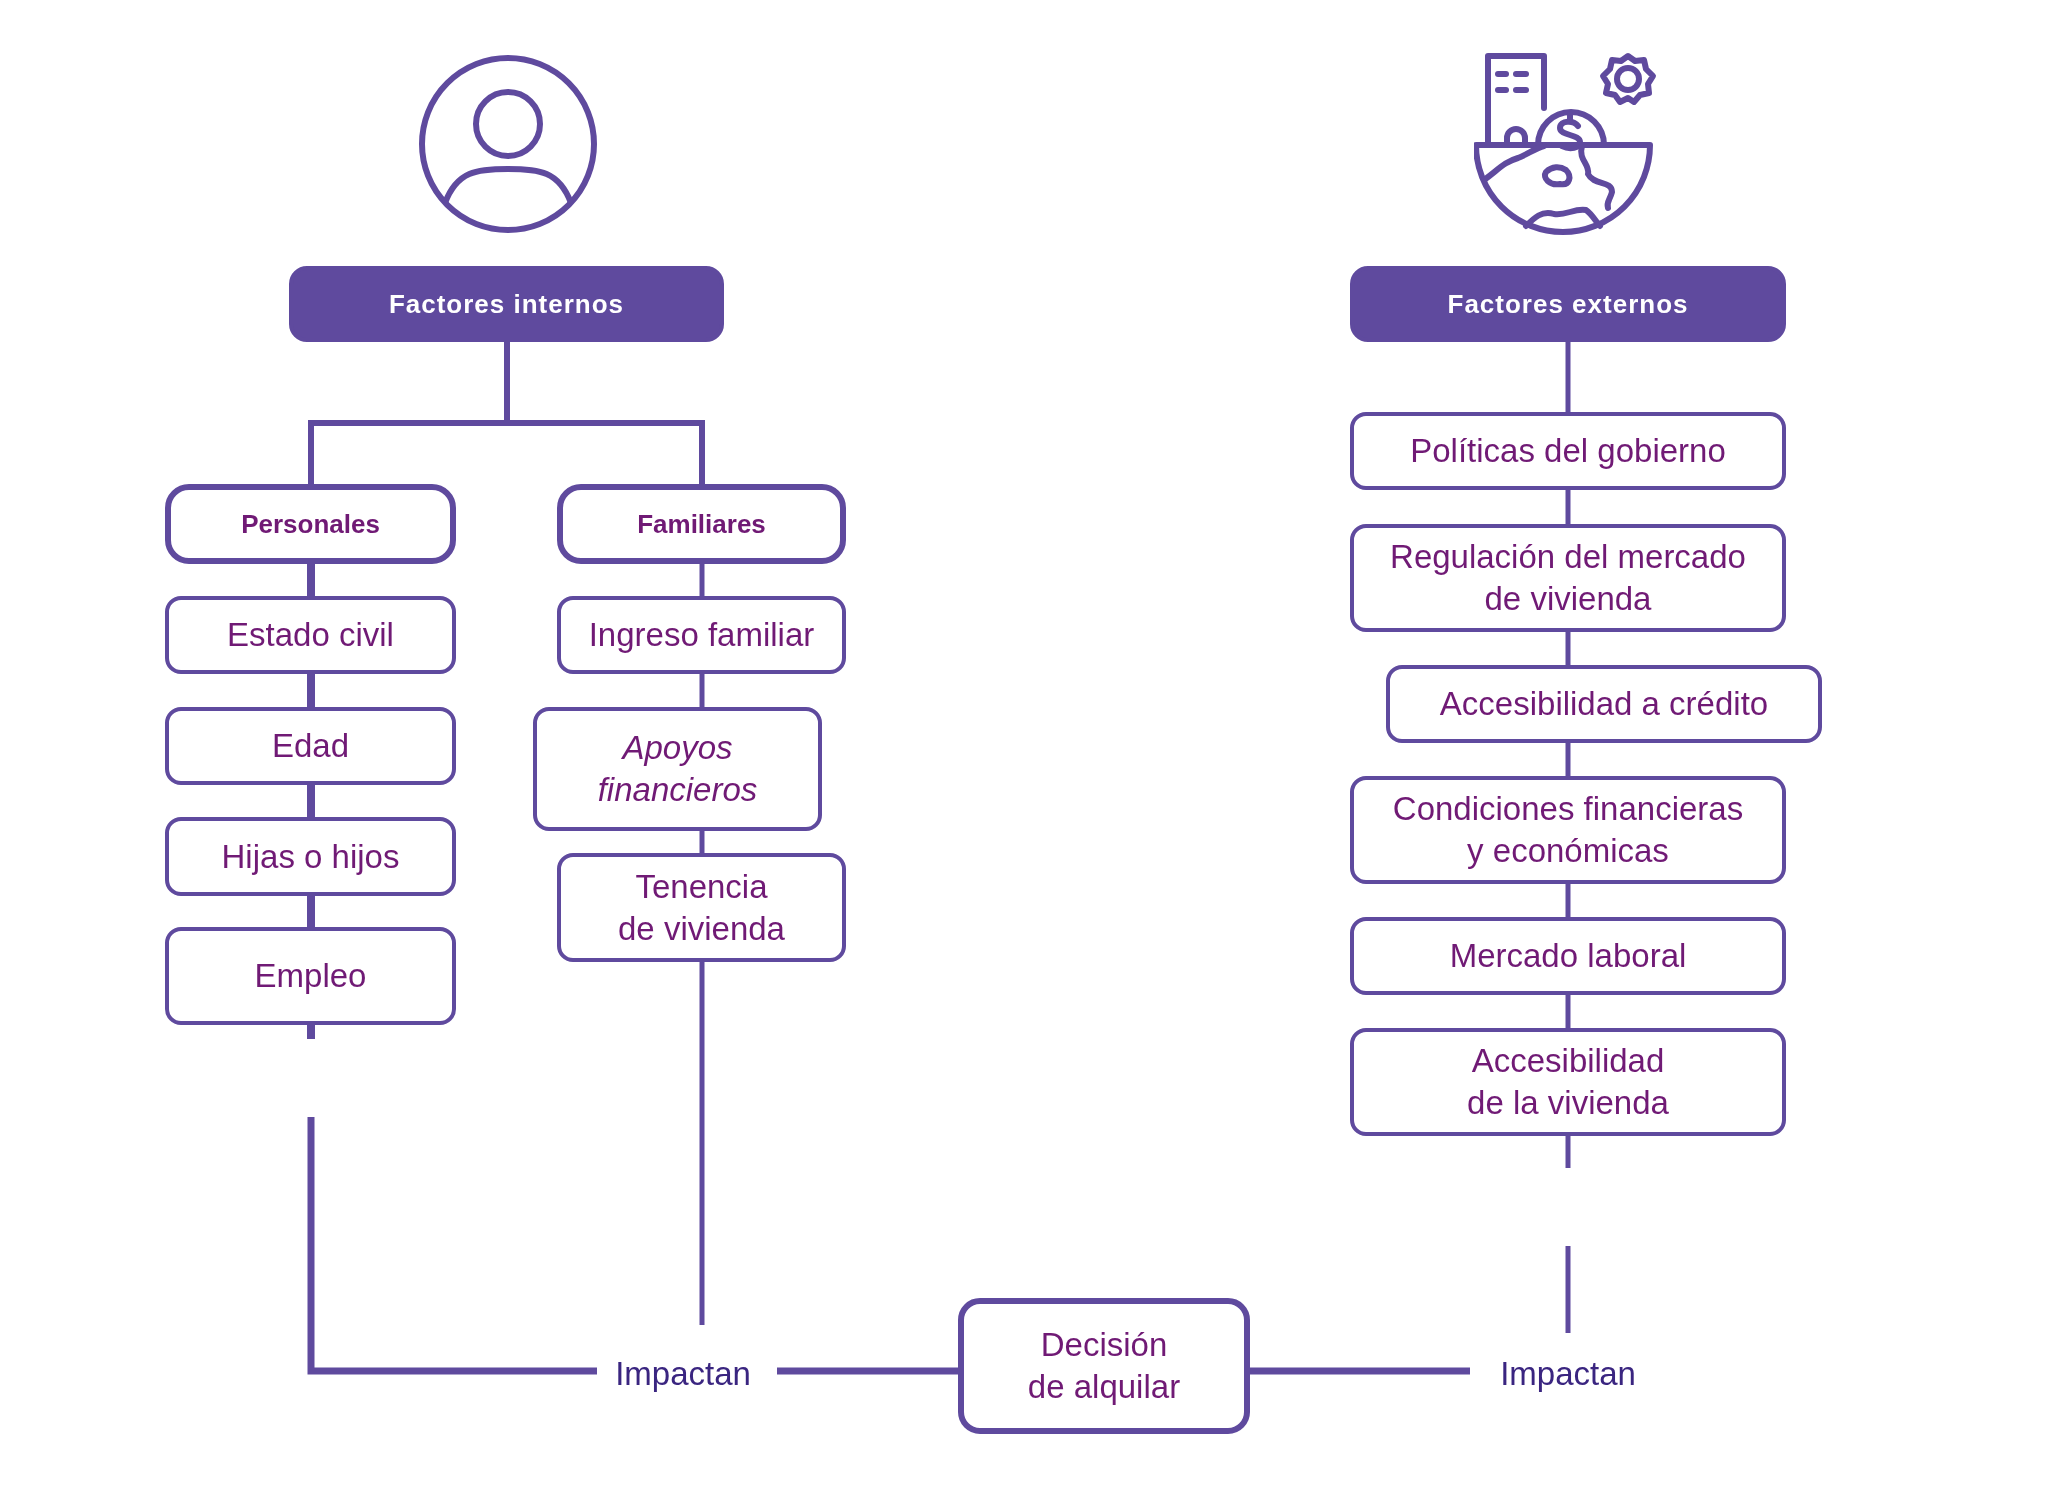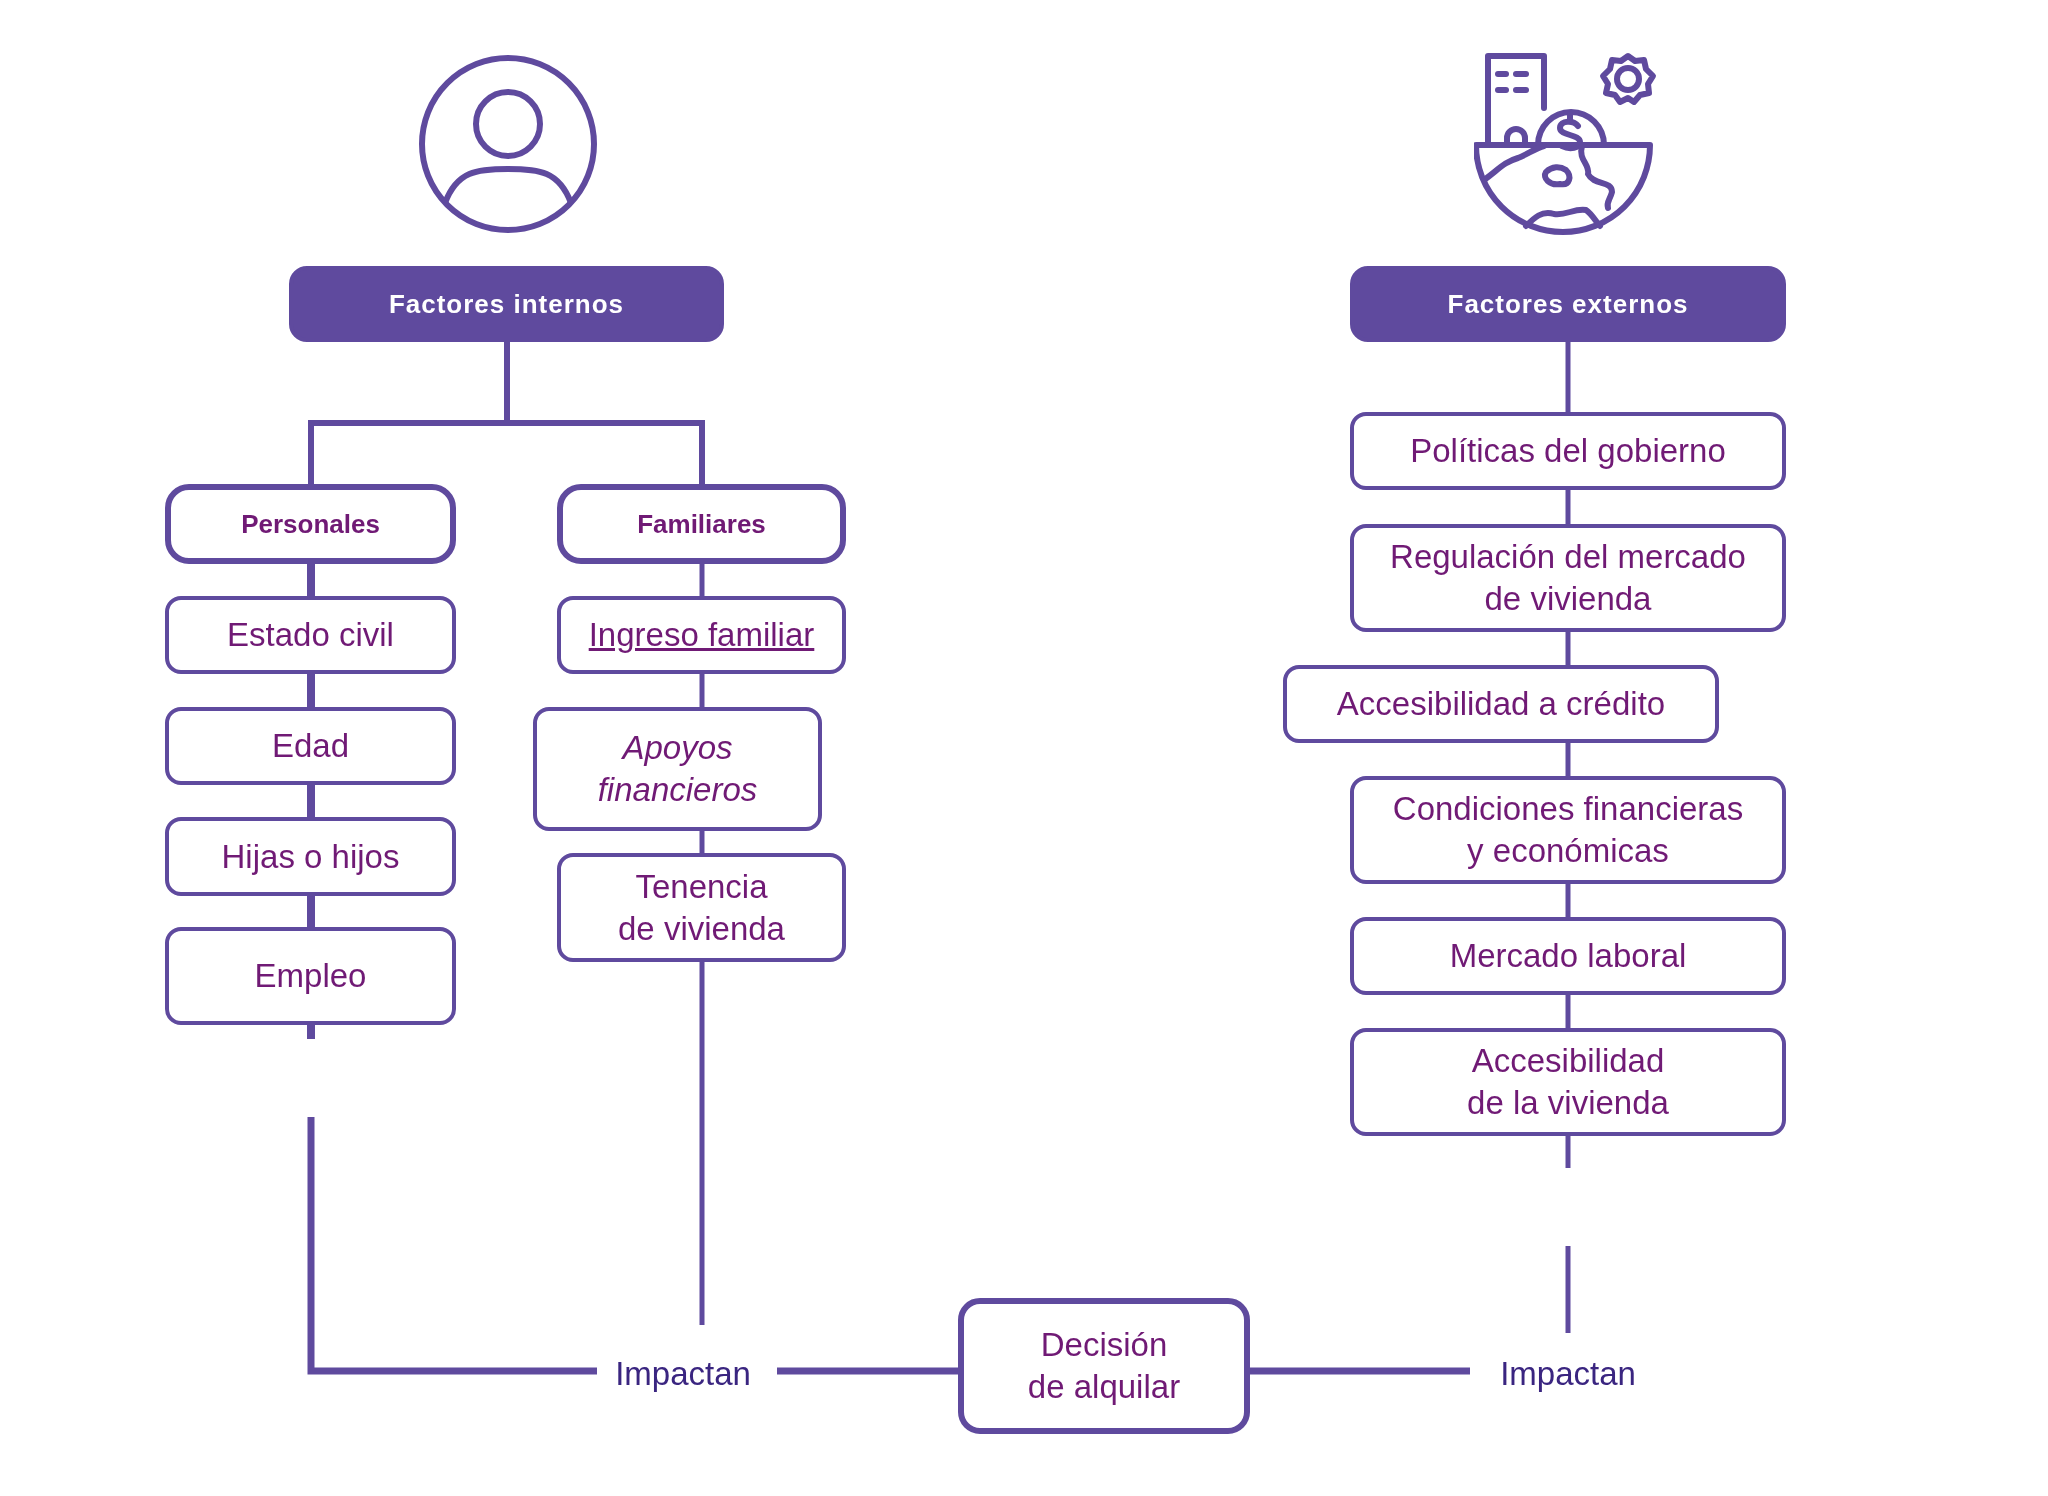--- a/index.html
+++ b/index.html
@@ -102,30 +102,30 @@
   <div class="node header" style="left:1350px; top:266px; width:436px; height:76px;">Factores externos</div>
 
   <div class="node sub" style="left:165px; top:484px; width:291px; height:80px;">Personales</div>
   <div class="node sub" style="left:557px; top:484px; width:289px; height:80px;">Familiares</div>
 
   <div class="node" style="left:165px; top:596px; width:291px; height:78px;">Estado civil</div>
   <div class="node" style="left:165px; top:707px; width:291px; height:78px;">Edad</div>
   <div class="node" style="left:165px; top:817px; width:291px; height:79px;">Hijas o hijos</div>
   <div class="node" style="left:165px; top:927px; width:291px; height:98px;">Empleo</div>
 
-  <div class="node" style="left:557px; top:596px; width:289px; height:78px;text-decoration:underline;">Ingreso familiar</div>
+  <div class="node" style="left:557px; top:596px; width:289px; height:78px;">Ingreso familiar</div>
   <div class="node" style="left:533px; top:707px; width:289px; height:124px;font-style:italic;">Apoyos
 financieros</div>
   <div class="node" style="left:557px; top:853px; width:289px; height:109px;">Tenencia
 de vivienda</div>
 
   <div class="node" style="left:1350px; top:412px; width:436px; height:78px;">Políticas del gobierno</div>
   <div class="node" style="left:1350px; top:524px; width:436px; height:108px;">Regulación del mercado
 de vivienda</div>
-  <div class="node" style="left:1283px; top:665px; width:436px; height:78px;">Accesibilidad a crédito</div>
+  <div class="node" style="left:1386px; top:665px; width:436px; height:78px;">Accesibilidad a crédito</div>
   <div class="node" style="left:1350px; top:776px; width:436px; height:108px;">Condiciones financieras
 y económicas</div>
   <div class="node" style="left:1350px; top:917px; width:436px; height:78px;">Mercado laboral</div>
   <div class="node" style="left:1350px; top:1028px; width:436px; height:108px;">Accesibilidad
 de la vivienda</div>
 
   <div class="node decision" style="left:958px; top:1298px; width:292px; height:136px;">Decisión
 de alquilar</div>
 
   <div class="label" style="left:683px; top:1341px;">Impactan</div>

